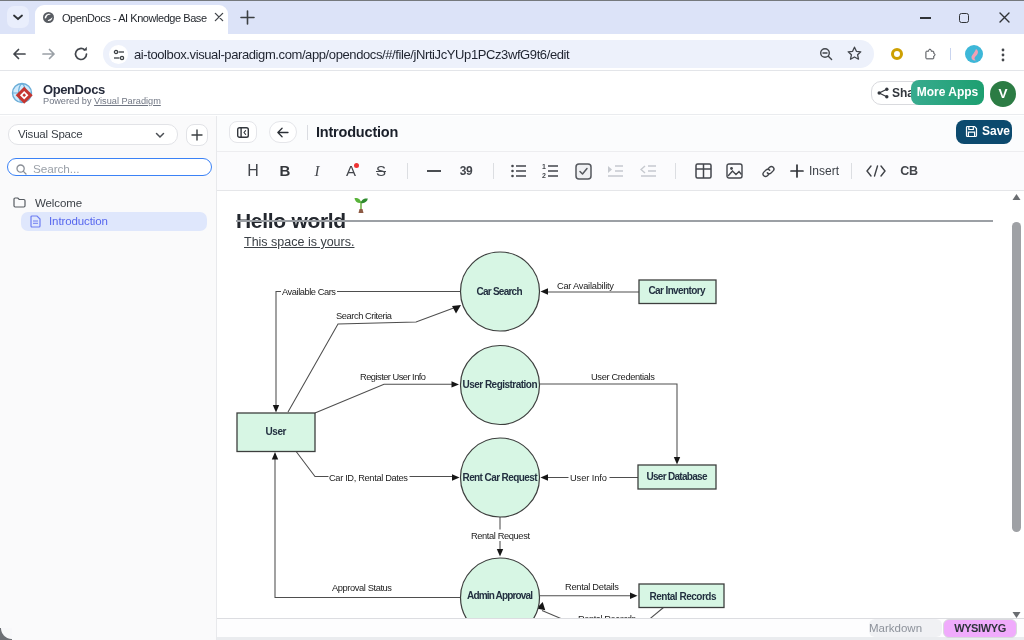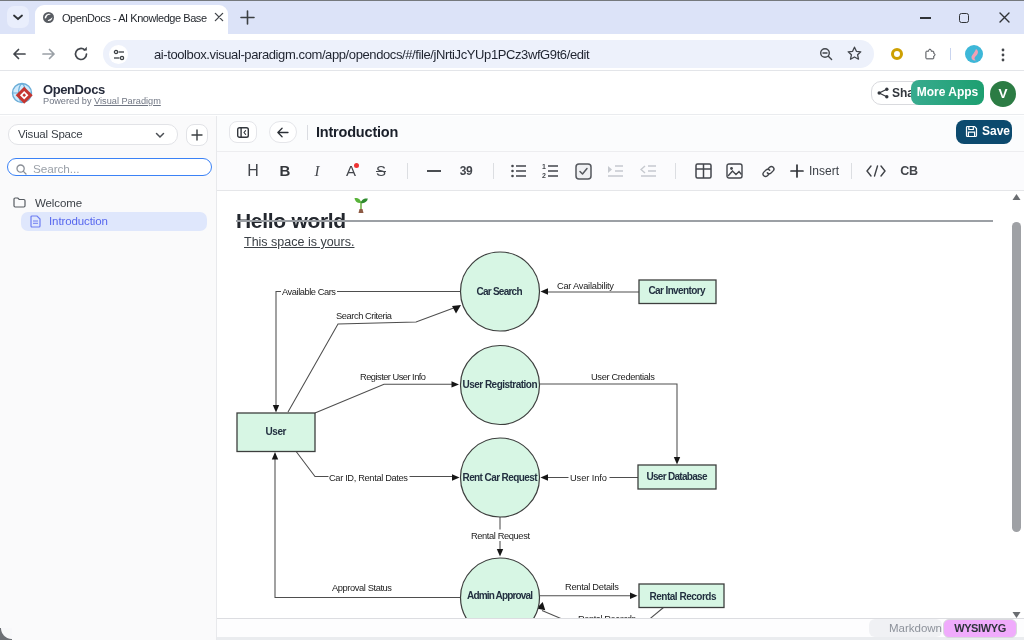--- a/index.html
+++ b/index.html
@@ -10,21 +10,21 @@
 #titlebar { left:0; top:0; width:1024px; height:34px; background:#dce3f8; border-top:1px solid #75797d; }
 #chevbtn { left:7px; top:6px; width:22px; height:22px; border-radius:7px; background:#e9eefc; }
 #tab { left:35px; top:5px; width:193px; height:29px; background:#fff; border-radius:9px 9px 0 0; }
 #tabtitle { left:62px; top:12px; font-size:11px; letter-spacing:-0.45px; color:#1f2329; }
 #winmin { left:920px; top:17px; width:11px; height:2px; background:#303337; }
 #winmax { left:959px; top:13px; width:10px; height:10px; border:1.5px solid #303337; border-radius:2.5px; }
 
 #addrrow { left:0; top:34px; width:1024px; height:37px; background:#fff; border-bottom:1px solid #e3e5e9; }
 #omnibox { left:103px; top:40px; width:771px; height:28px; border-radius:14px; background:#edf1fb; }
 #sitechip { left:109px; top:45px; width:19px; height:19px; border-radius:50%; background:#fff; }
-#urltext { left:134px; top:47px; font-size:13px; color:#1f2430; letter-spacing:-0.4px;margin-left:20px; }
+#urltext { left:134px; top:47px; font-size:13px; color:#1f2430; letter-spacing:-0.4px; }
 #extsep { left:950px; top:48px; width:1px; height:12px; background:#c9d4ef; }
 #avatar { left:965px; top:45px; width:18px; height:18px; border-radius:50%; background:#3db7d8; overflow:hidden; }
 
 #appheader { left:0; top:72px; width:1024px; height:43px; background:#fff; border-bottom:1px solid #eaecef; }
 #apptitle { left:43px; top:82px; font-size:13px; letter-spacing:-0.4px; font-weight:bold; color:#272c3c; }
 #appsub { left:43px; top:96px; font-size:9.2px; color:#707683; }
 #appsub u { text-decoration:underline; }
 #sharebtn { left:871px; top:81px; width:60px; height:24px; border:1px solid #d9dade; border-radius:10px; background:#fff; font-size:12px; font-weight:bold; color:#33373d; line-height:22px; text-align:center; }
 #moreapps { left:911px; top:80px; width:73px; height:25px; border-radius:8px; background:linear-gradient(90deg,#38ab8f,#1d9f70); color:#fff; font-size:12px; font-weight:bold; text-align:center; line-height:25px; }
 #vavatar { left:990px; top:81px; width:26px; height:26px; border-radius:50%; background:#2c7c44; color:#fff; font-size:13.5px; font-weight:bold; text-align:center; line-height:26px; }
@@ -51,21 +51,21 @@
 #doc { left:217px; top:191px; width:791px; height:427px; background:#fff; }
 #h1 { left:236px; top:193px; font-size:21px; letter-spacing:-0.3px; font-weight:bold; color:#23272e;margin-top:16px; }
 #h1rule { left:236px; top:220px; width:757px; height:1.5px; background:#9ca0a5; }
 #para { left:244px; top:235px; font-size:12.5px; color:#3b4046;text-decoration:underline; }
 
 #scrollgut { left:1008px; top:191px; width:16px; height:427px; background:#fff; }
 #thumb { left:1012px; top:222px; width:9px; height:310px; border-radius:4.5px; background:#9fa1a5; }
 
 #bottombar { left:217px; top:618px; width:807px; height:22px; background:#fdfdfe; border-top:1px solid #dcdde1; }
 #botstrip { left:217px; top:637px; width:807px; height:3px; background:#eaecef; }
-#mdbtn { left:869px; top:619px; width:73px; height:18px; border-radius:6px; background:#f0f1f4; color:#8d929b; font-size:11.5px; text-align:right; line-height:18px; }
+#mdbtn { left:869px; top:619px; width:73px; height:18px; border-radius:6px; background:#f0f1f4; color:#8d929b; font-size:11.5px; text-align:left; line-height:18px; }
 #wysbtn { left:943px; top:619px; width:74px; height:19px; border-radius:6px; background:#f0abfc; border:1px solid #d9dadd; color:#2e333b; font-size:11px; letter-spacing:-0.4px; font-weight:bold; text-align:center; line-height:17px; }
 #cornerbl { left:0; top:628px; width:12px; height:12px; background:radial-gradient(circle at 12px 0px, #f8f8fa 10.5px, #6d7075 11.5px); }
 </style>
 </head>
 <body>
 <div class="abs" id="titlebar"></div>
 <div class="abs" id="chevbtn"></div>
 <svg class="abs" style="left:12px;top:13px" width="12" height="9" viewBox="0 0 12 9">
     <path d="M2 2.5 L6 6 L10 2.5" fill="none" stroke="#2e3236" stroke-width="1.8" stroke-linecap="round"></path>
   </svg>

